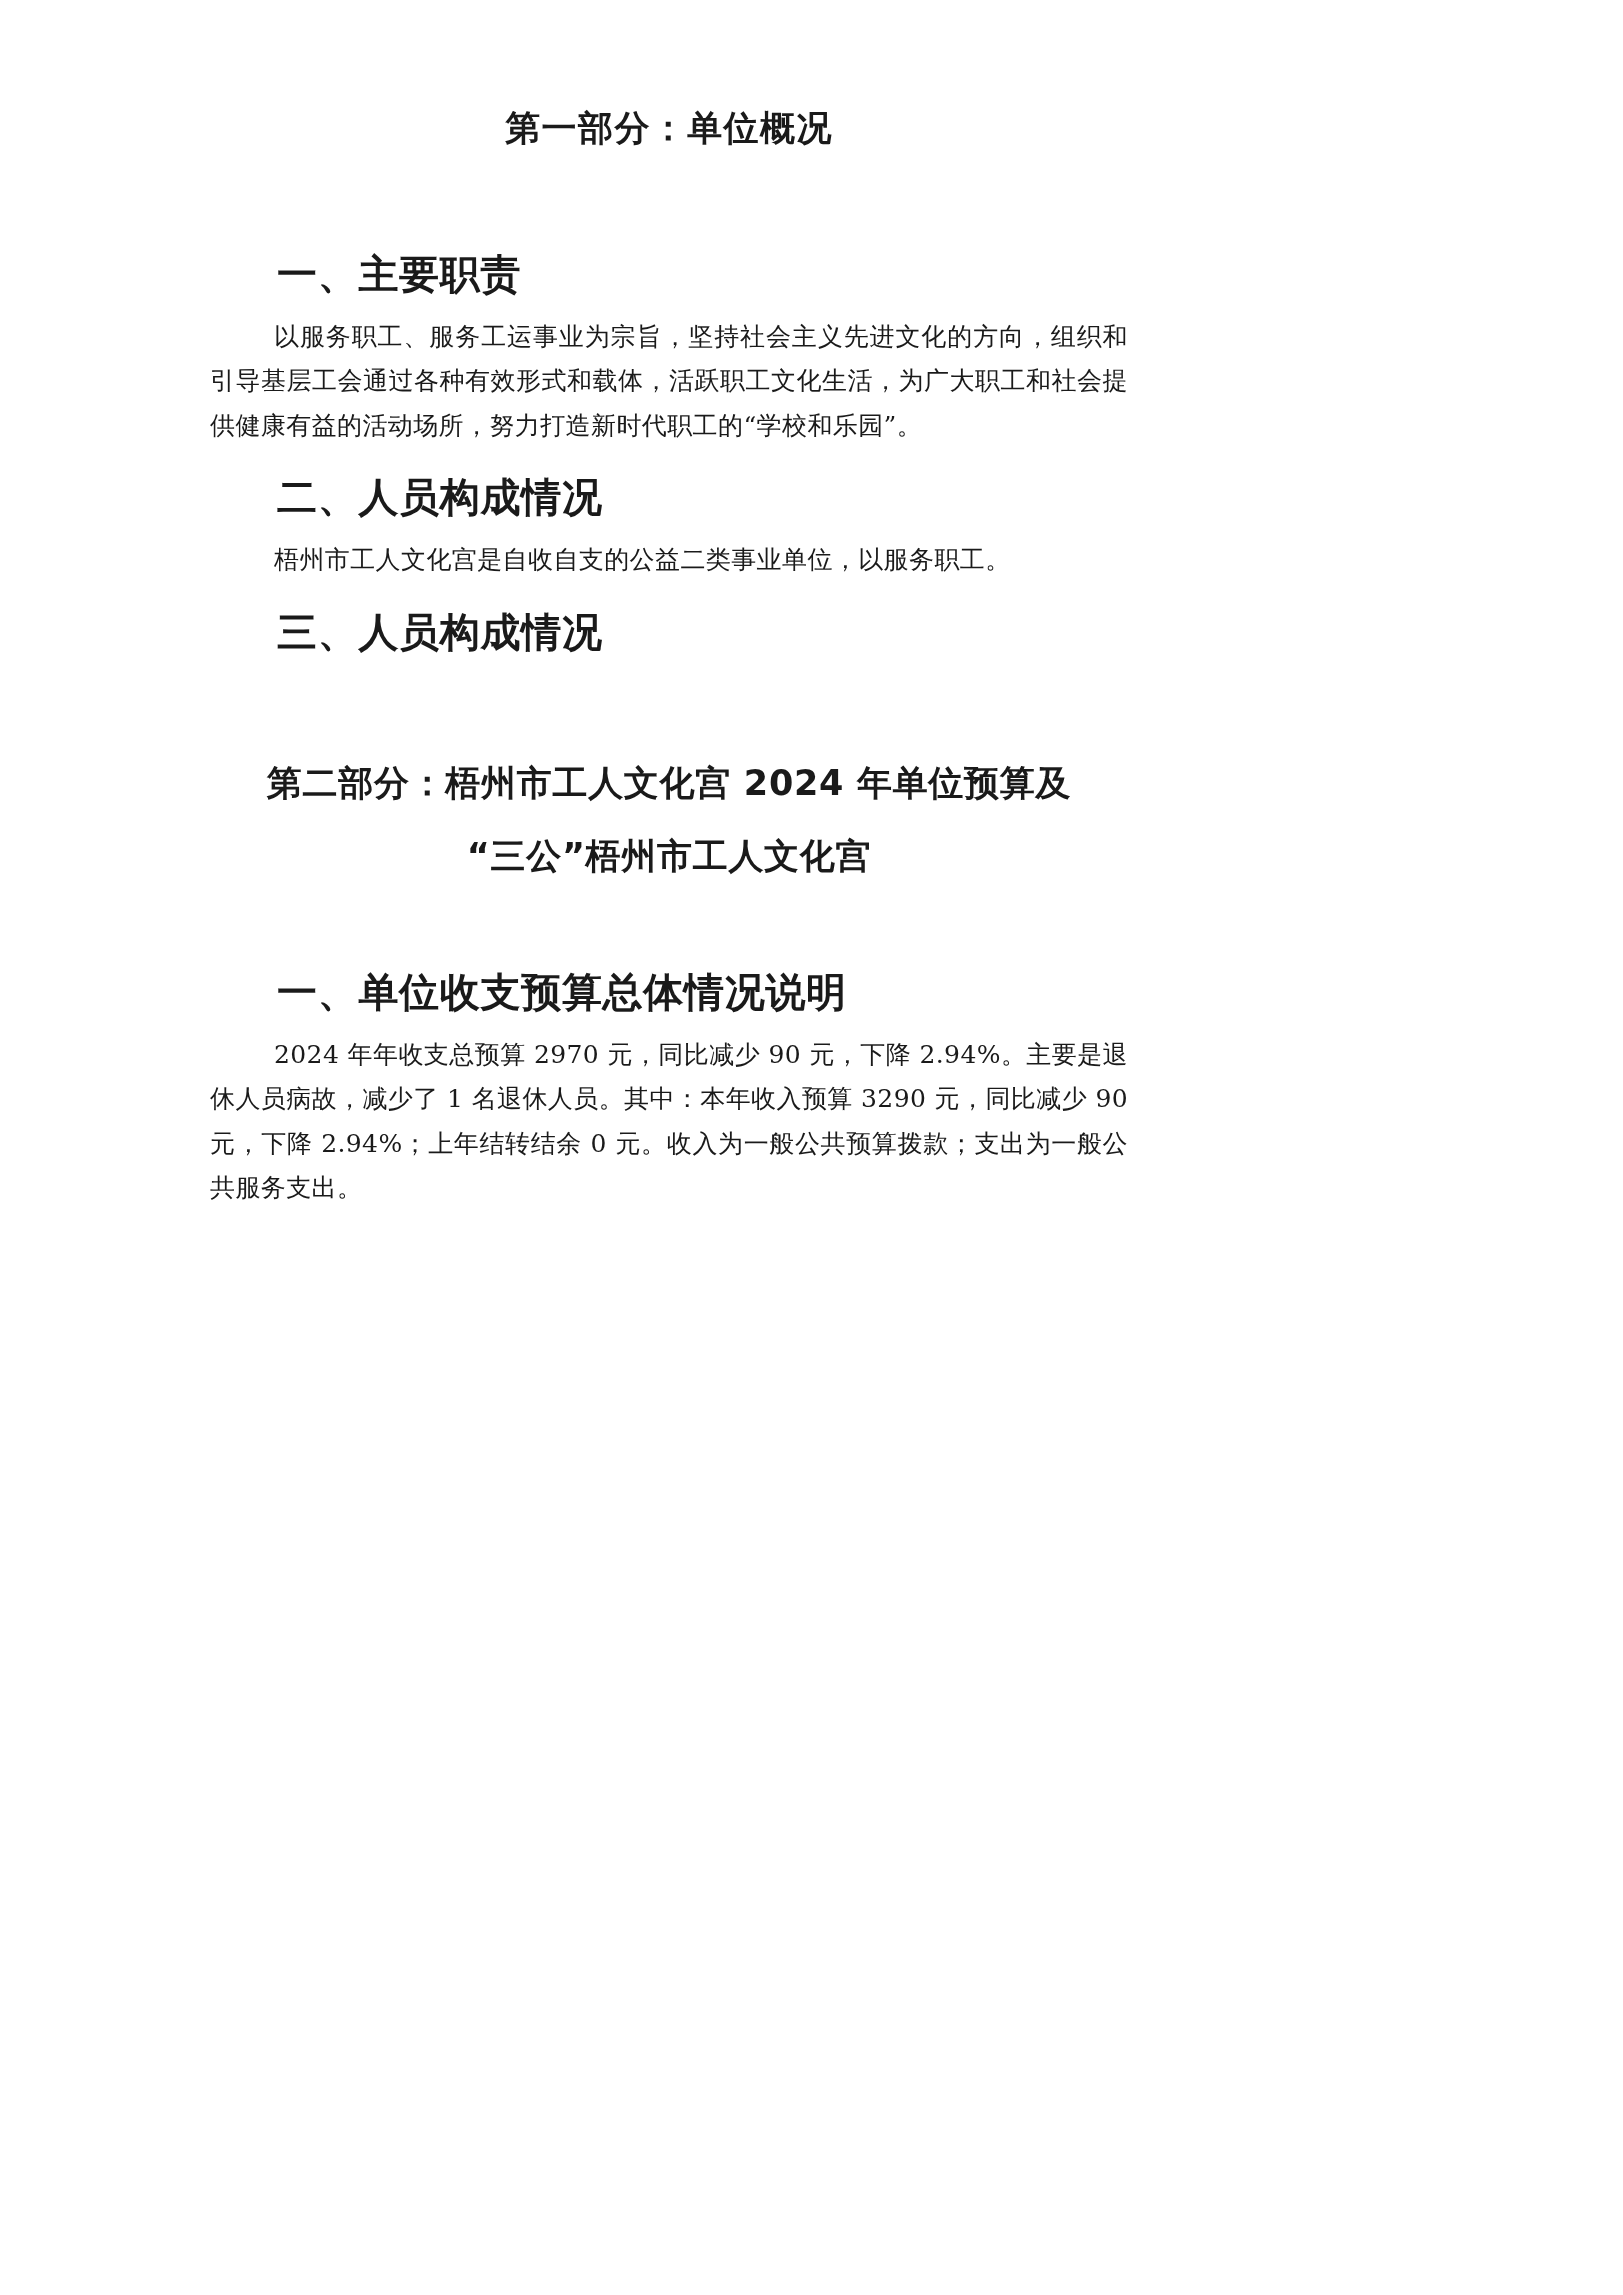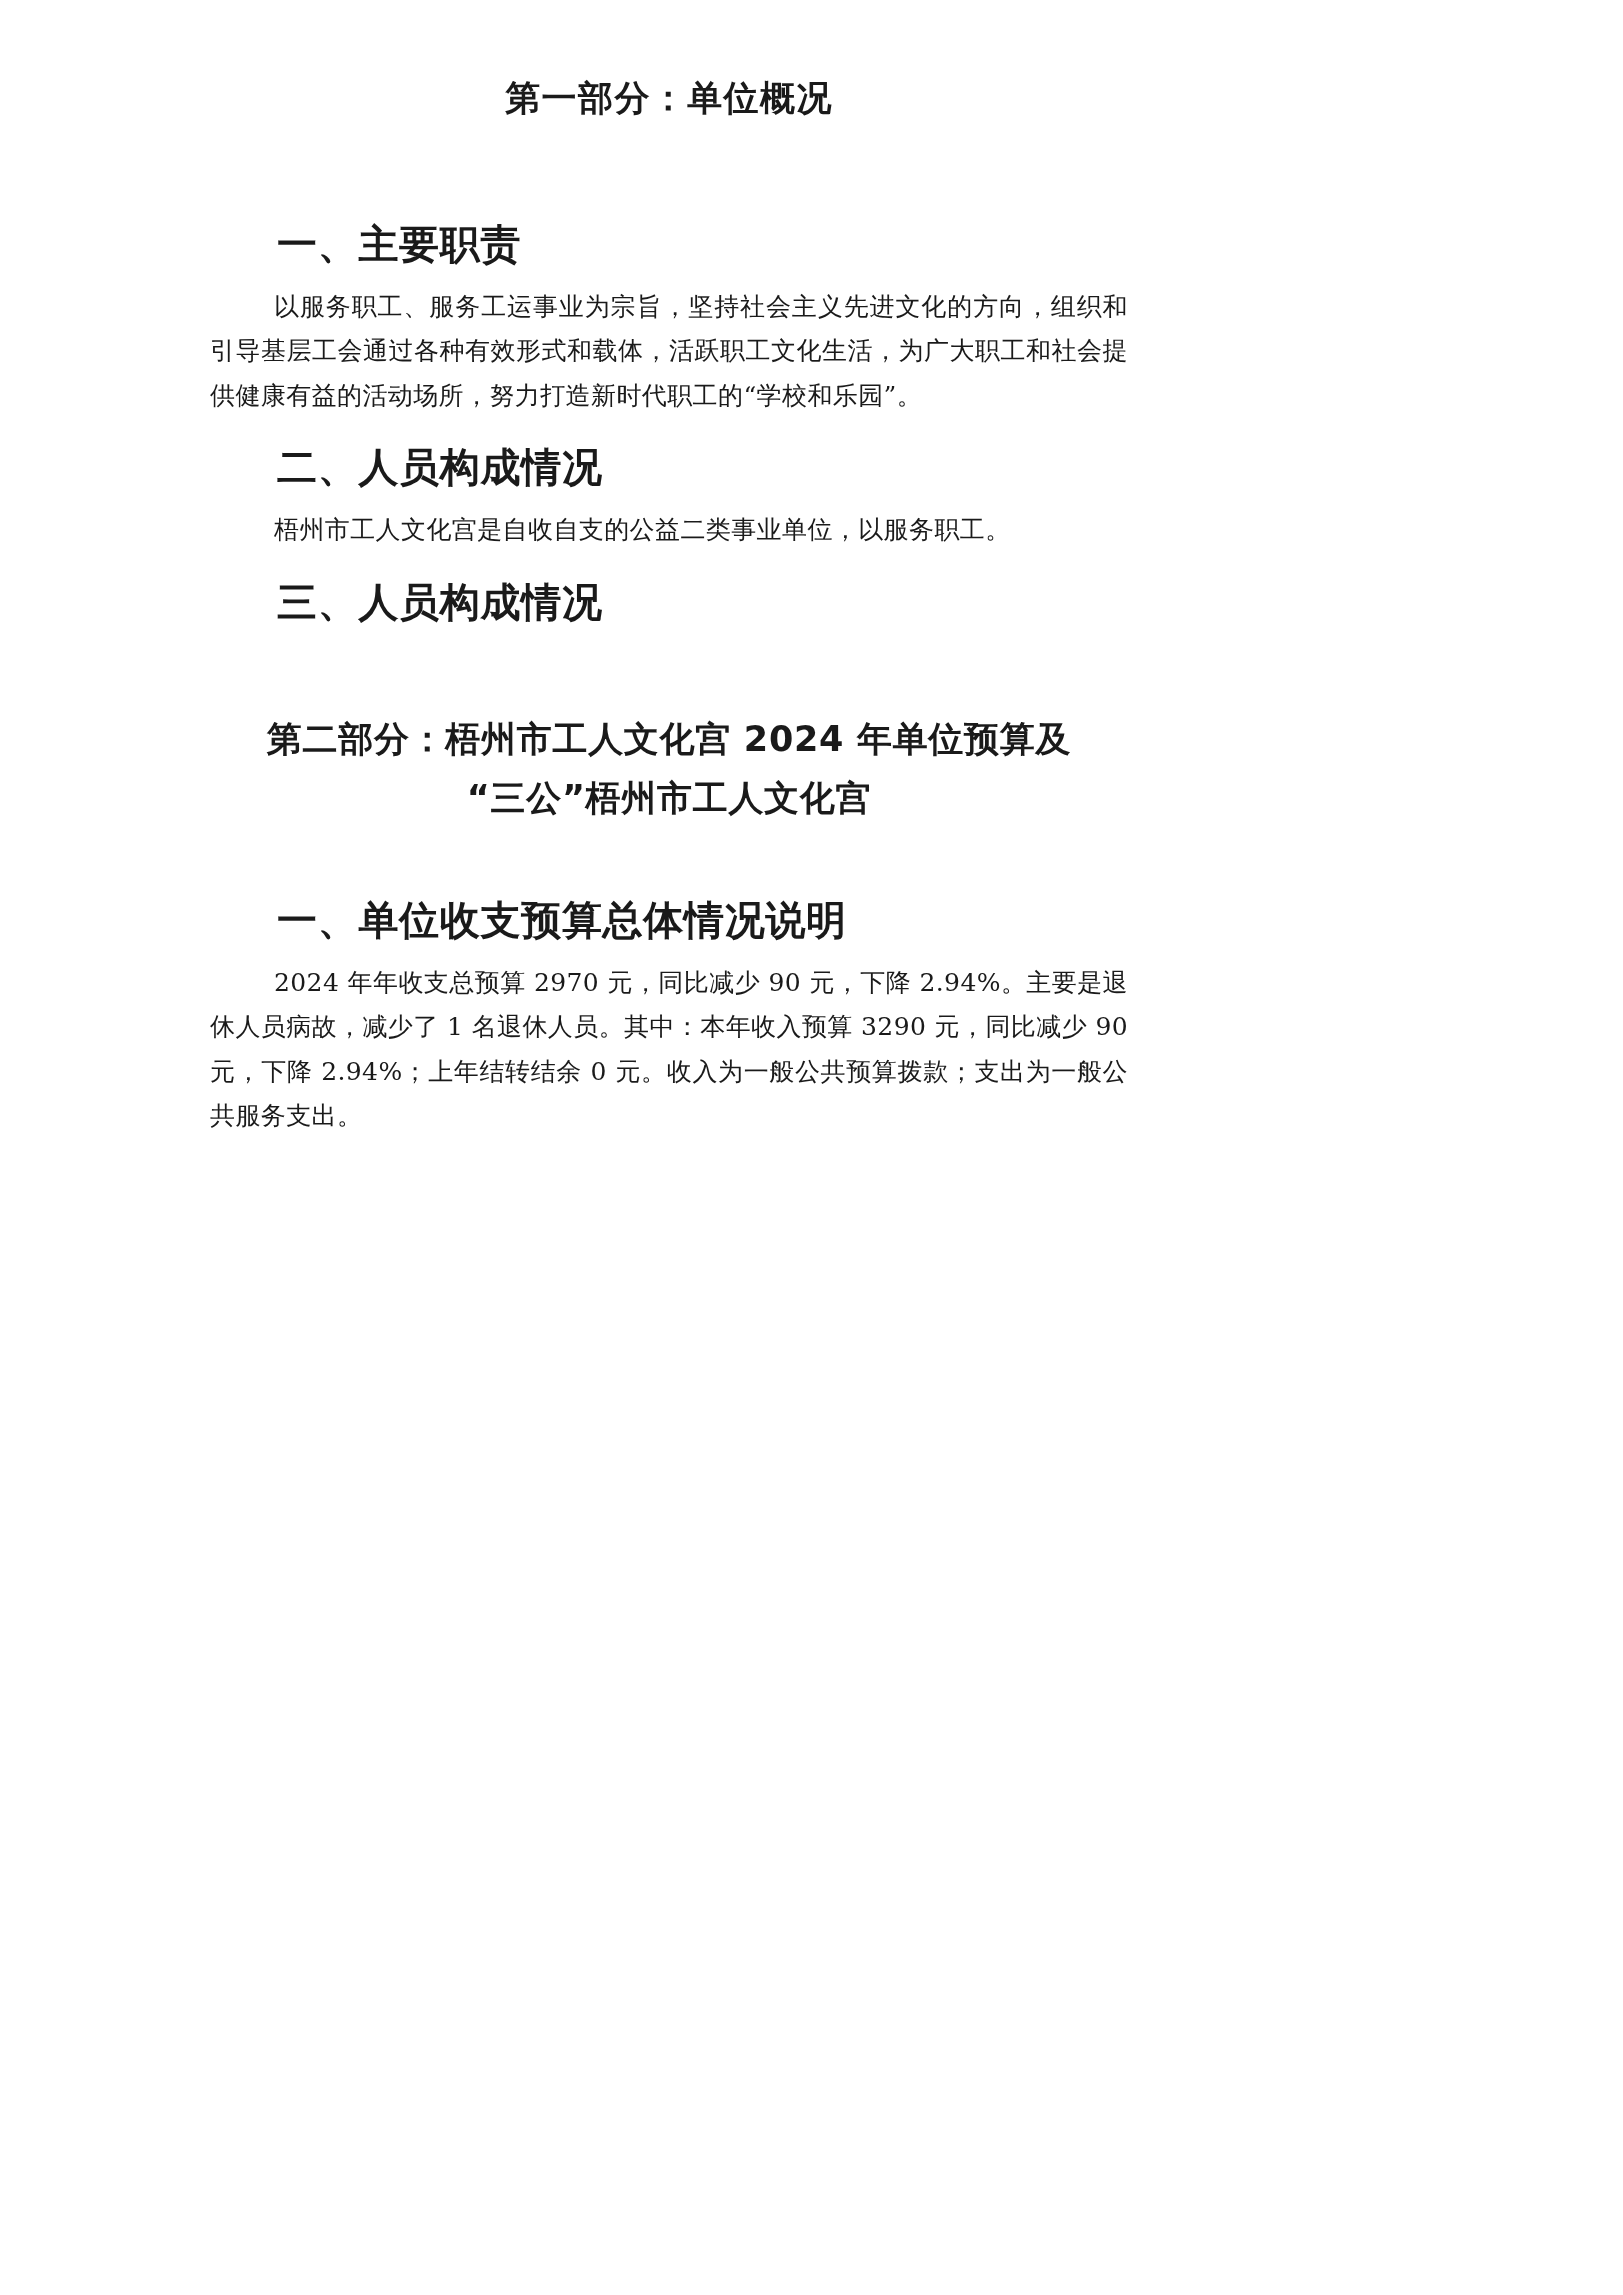--- a/index.html
+++ b/index.html
@@ -11,21 +11,21 @@
     width: 1623px;
     height: 2295px;
     font-family: "DejaVu Serif", "Liberation Serif", serif;
     color: #1a1a1a;
     -webkit-font-smoothing: antialiased;
   }
   .page {
     width: 1338px;
     height: 2295px;
     box-sizing: border-box;
-    padding: 75px 210px 140px 210px;
+    padding: 105px 210px 140px 210px;
     position: relative;
   }
   .doc-title {
     text-align: center;
     font-family: "DejaVu Sans", "Liberation Sans", sans-serif;
     font-weight: bold;
     font-size: 35px;
     letter-spacing: 1.4px;
     margin: 0 0 91px 0;
   }
@@ -50,21 +50,21 @@
   .spacer-lg {
     height: 67px;
   }
   .part-title {
     text-align: center;
     font-family: "DejaVu Sans", "Liberation Sans", sans-serif;
     font-weight: bold;
     font-size: 35px;
     line-height: 1.62;
     letter-spacing: 0.7px;
-    margin: 2px;
+    margin: 16px;
     padding: 0 28px;
   }
   .spacer-md {
     height: 60px;
   }
   .heading-gap {
     margin-top: 18px;
   }
 </style>
 </head>

